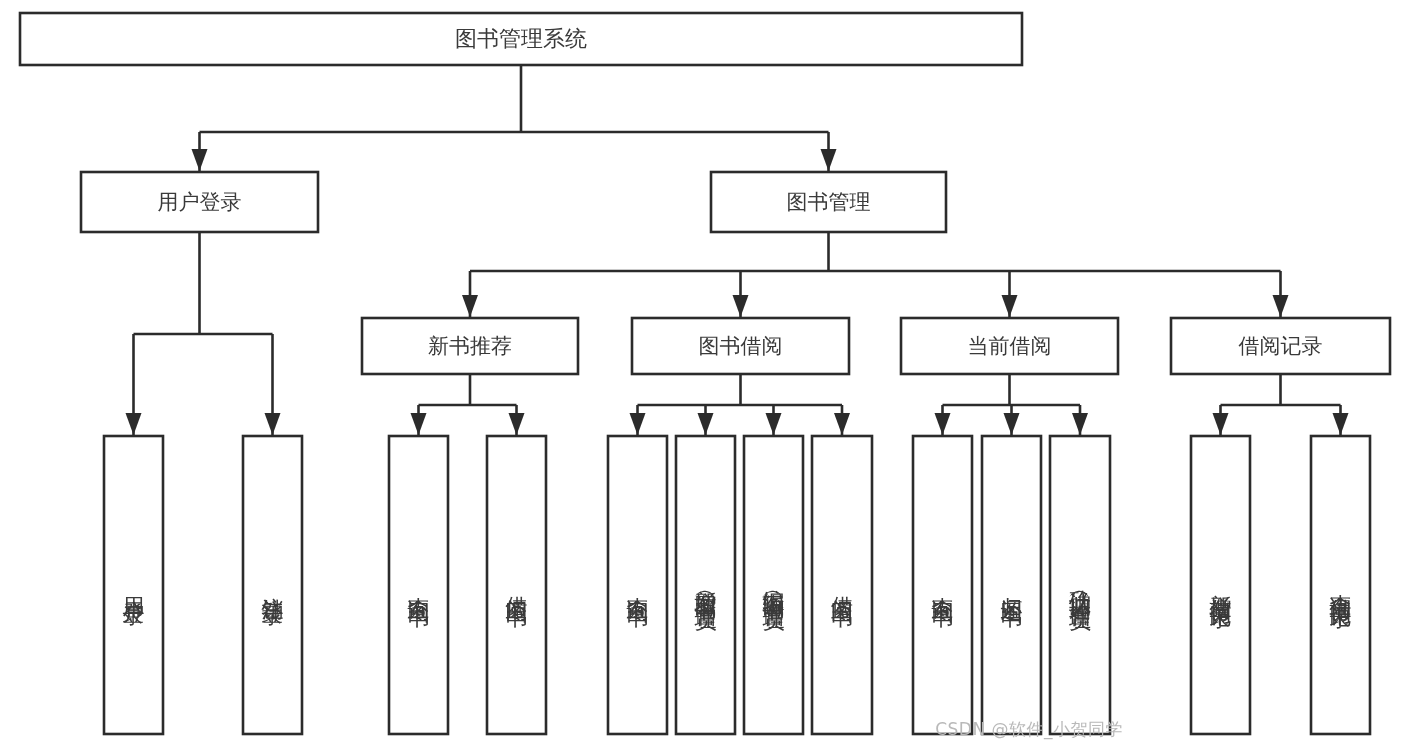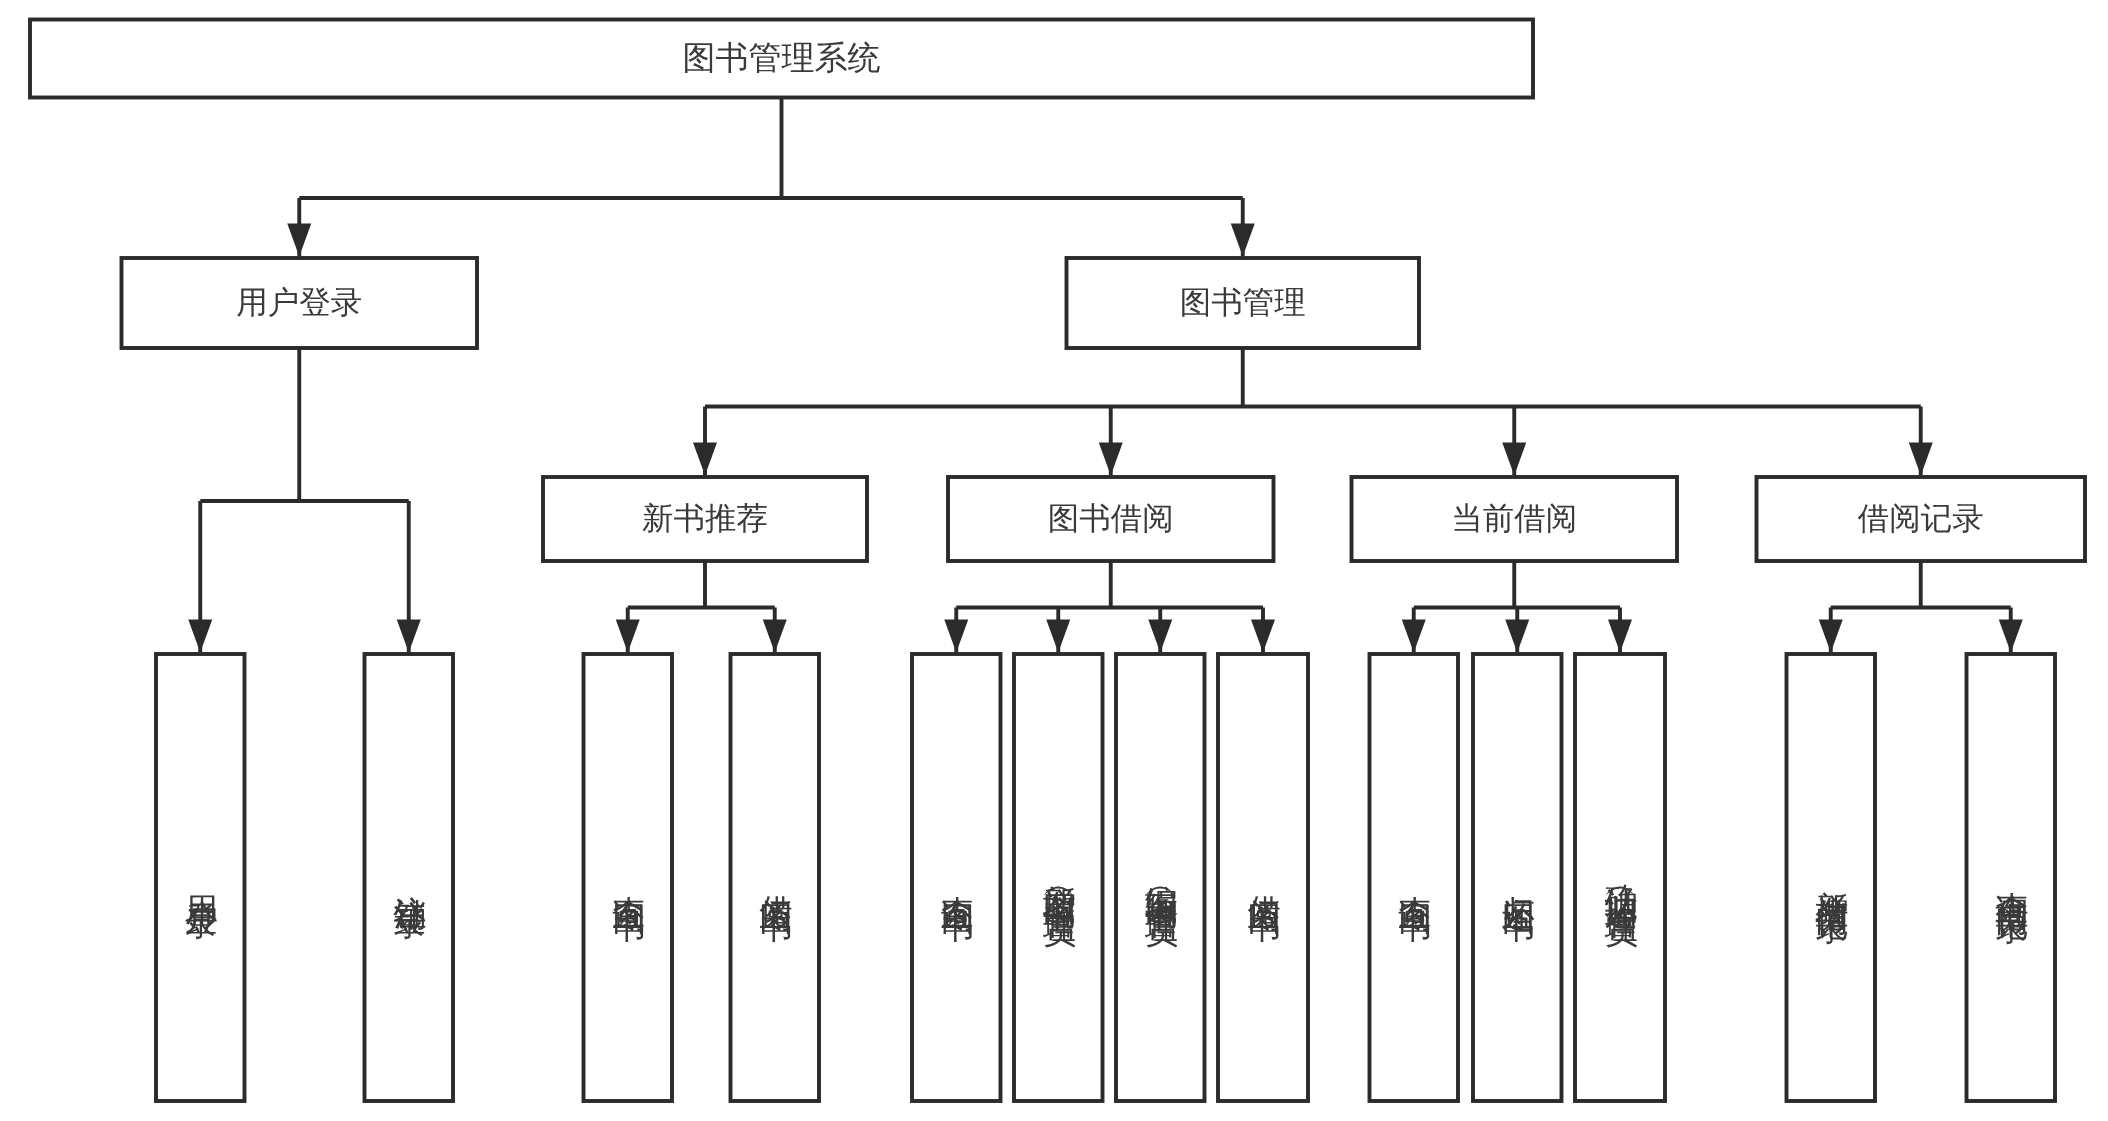--- a/index.html
+++ b/index.html
@@ -206,13 +206,14 @@
       <div class="leaf-text-wrap" style="left: 1050px; top: 436px; width: 60px; height: 298px;">
         <span class="leaf-text">确认归还（管理员）</span>
       </div>
       <div class="leaf-text-wrap" style="left: 1191px; top: 436px; width: 59px; height: 298px;">
         <span class="leaf-text">新增借阅记录</span>
       </div>
       <div class="leaf-text-wrap" style="left: 1311px; top: 436px; width: 59px; height: 298px;">
         <span class="leaf-text">查询借阅记录</span>
       </div>
     </div>
+  <div class="watermark">CSDN @软件_小贺同学</div>
 </div>
 
 </body></html>

